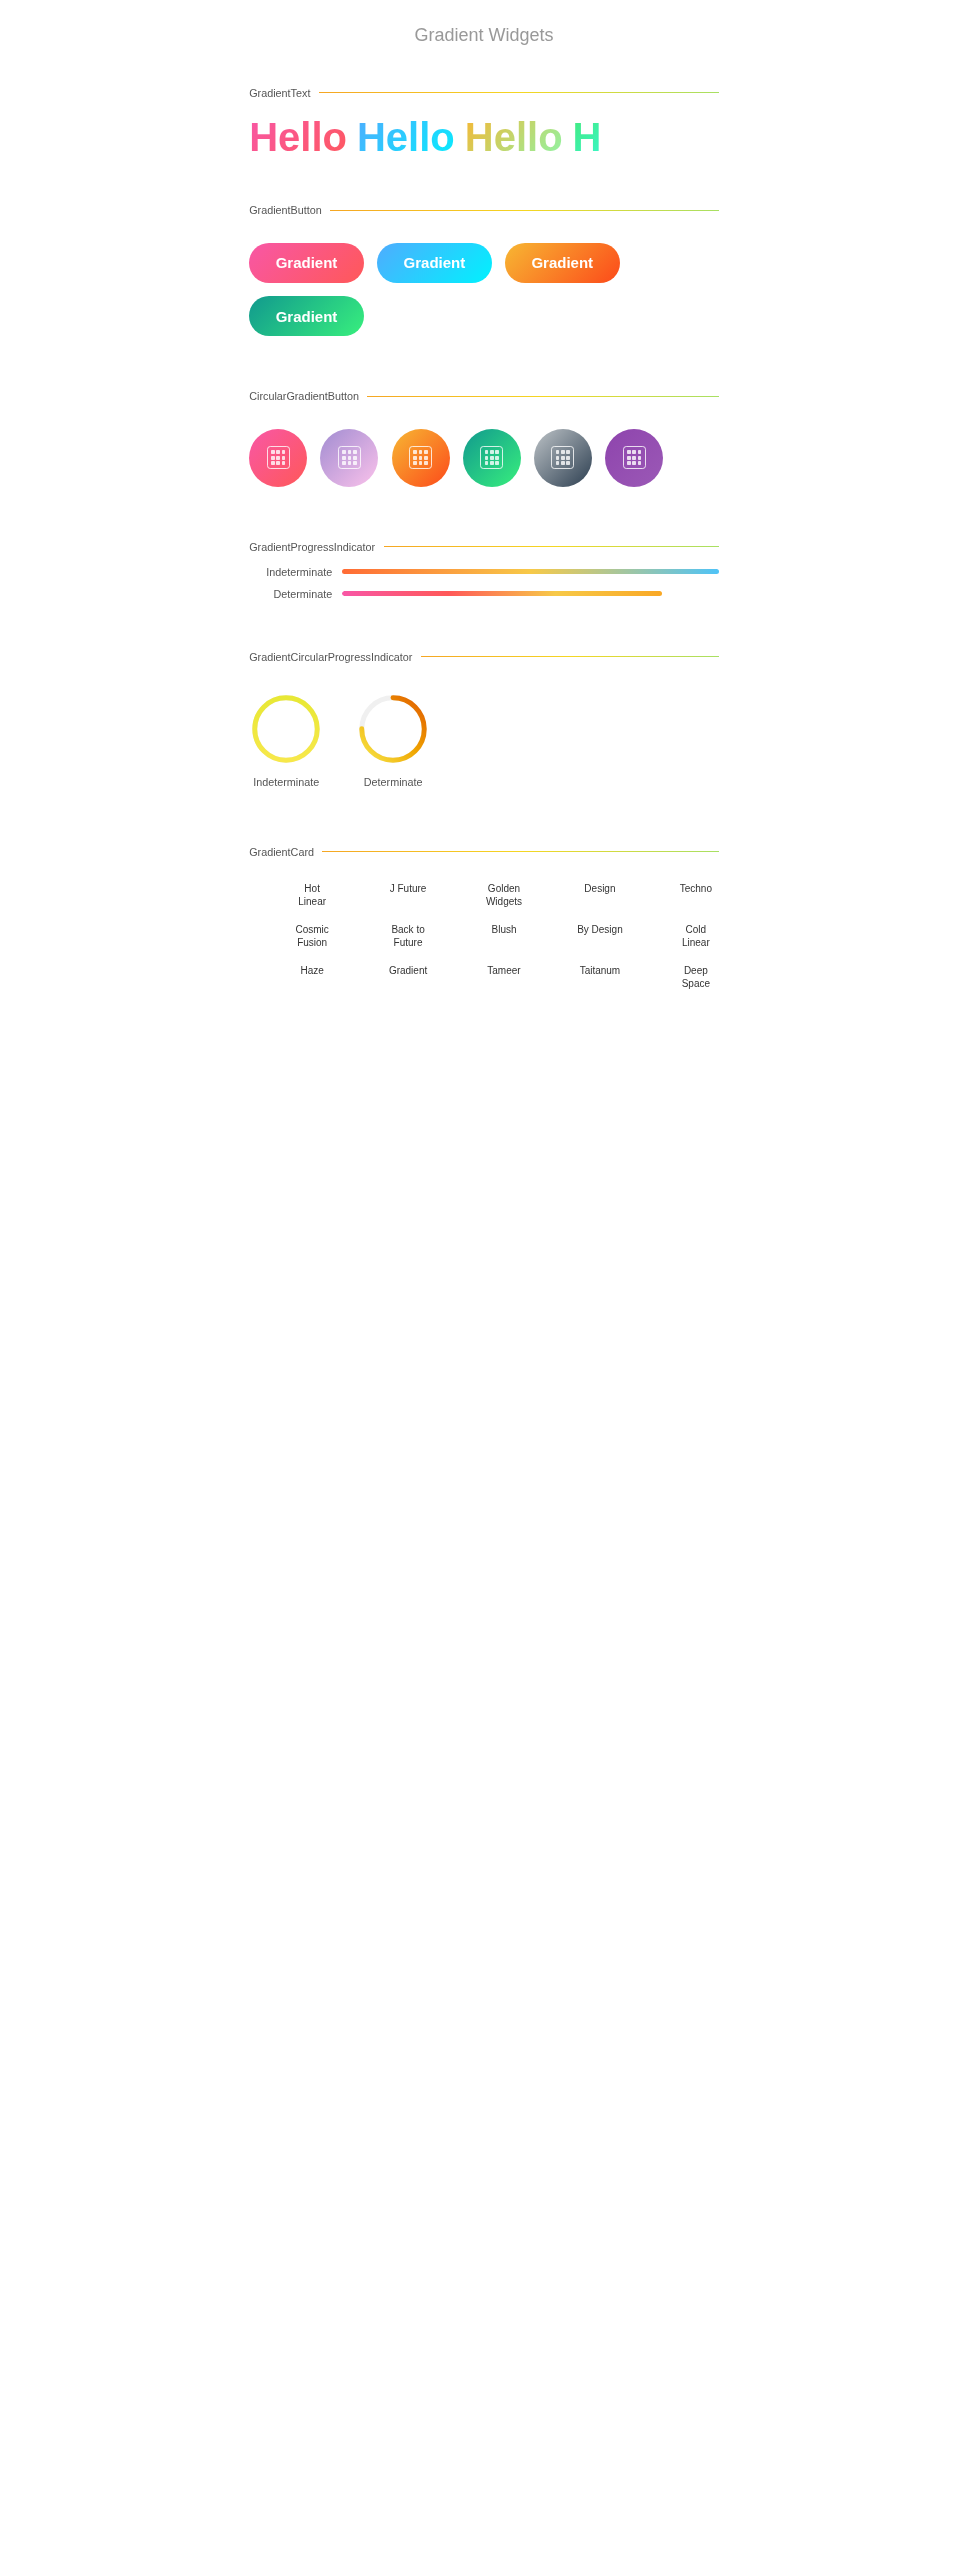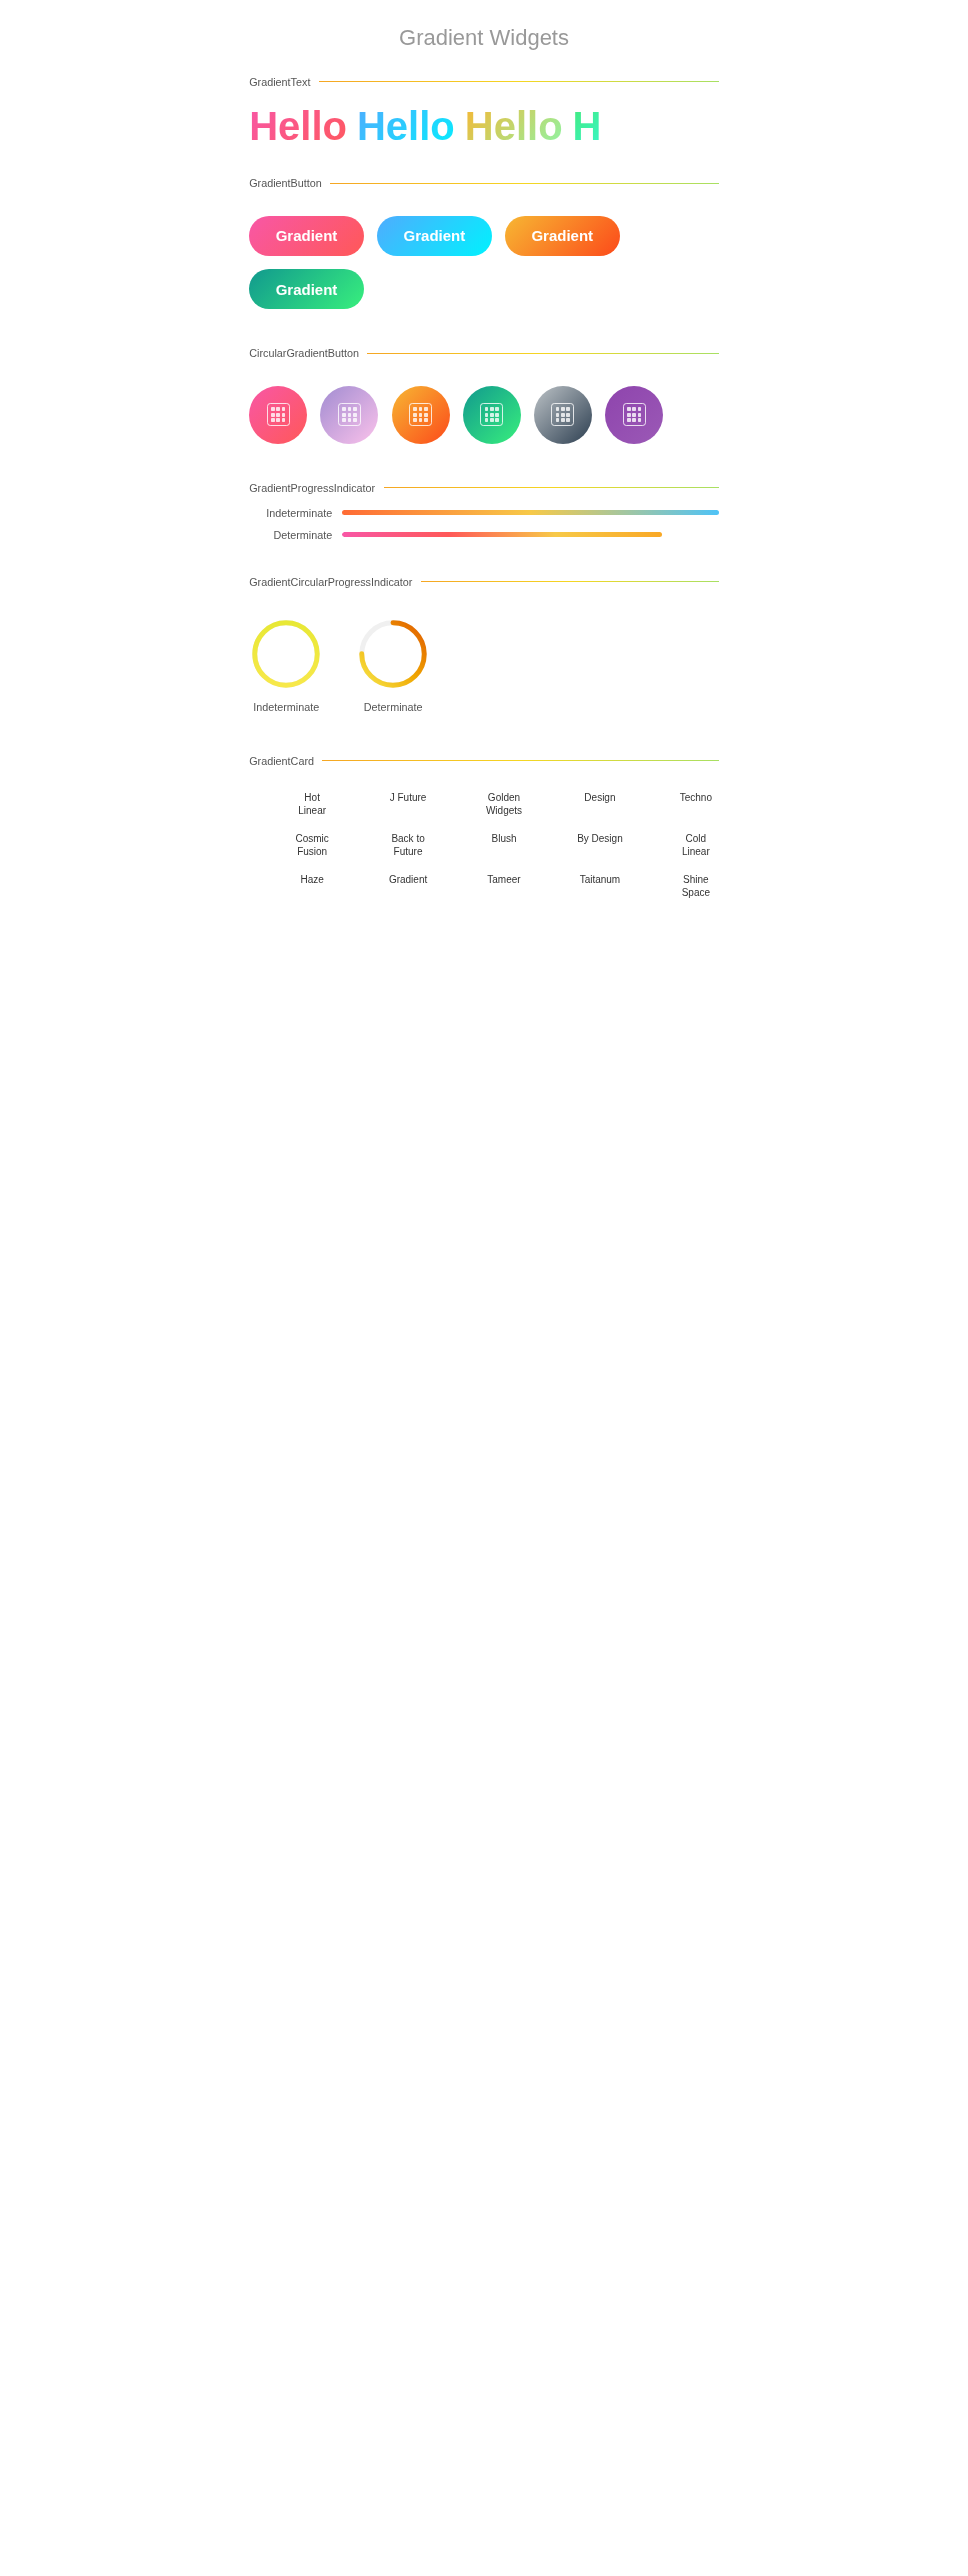--- a/index.html
+++ b/index.html
@@ -6,34 +6,35 @@
     body {
       background: #fff;
       font-family: -apple-system, BlinkMacSystemFont, 'Segoe UI', sans-serif;
       width: 496px;
       margin: 0 auto;
     }
 
     .page-title {
       text-align: center;
       color: #999;
-      font-size: 22px;
+      font-size: 18px;
       font-weight: 400;
       padding: 25px 0 16.5px;
     }
 
     .section {
       padding: 8.3px 13.2px 16.5px;
     }
 
     .section-header {
       display: flex;
       align-items: center;
       gap: 8.3px;
       margin-bottom: 13.2px;
+      margin-top: 16px;
     }
 
     .section-label {
       font-size: 10.8px;
       color: #555;
       white-space: nowrap;
       font-weight: 500;
     }
 
     .section-line {
@@ -466,17 +467,17 @@
     <div class="card-wrapper">
       <div class="gradient-card card-tameer"></div>
       <span class="card-name">Tameer</span>
     </div>
     <div class="card-wrapper">
       <div class="gradient-card card-taitanum"></div>
       <span class="card-name">Taitanum</span>
     </div>
     <div class="card-wrapper">
       <div class="gradient-card card-deep-space"></div>
-      <span class="card-name">Shine Space</span>
+      <span class="card-name">Deep Space</span>
     </div>
   </div>
 </div>
 
 
 </body></html>

